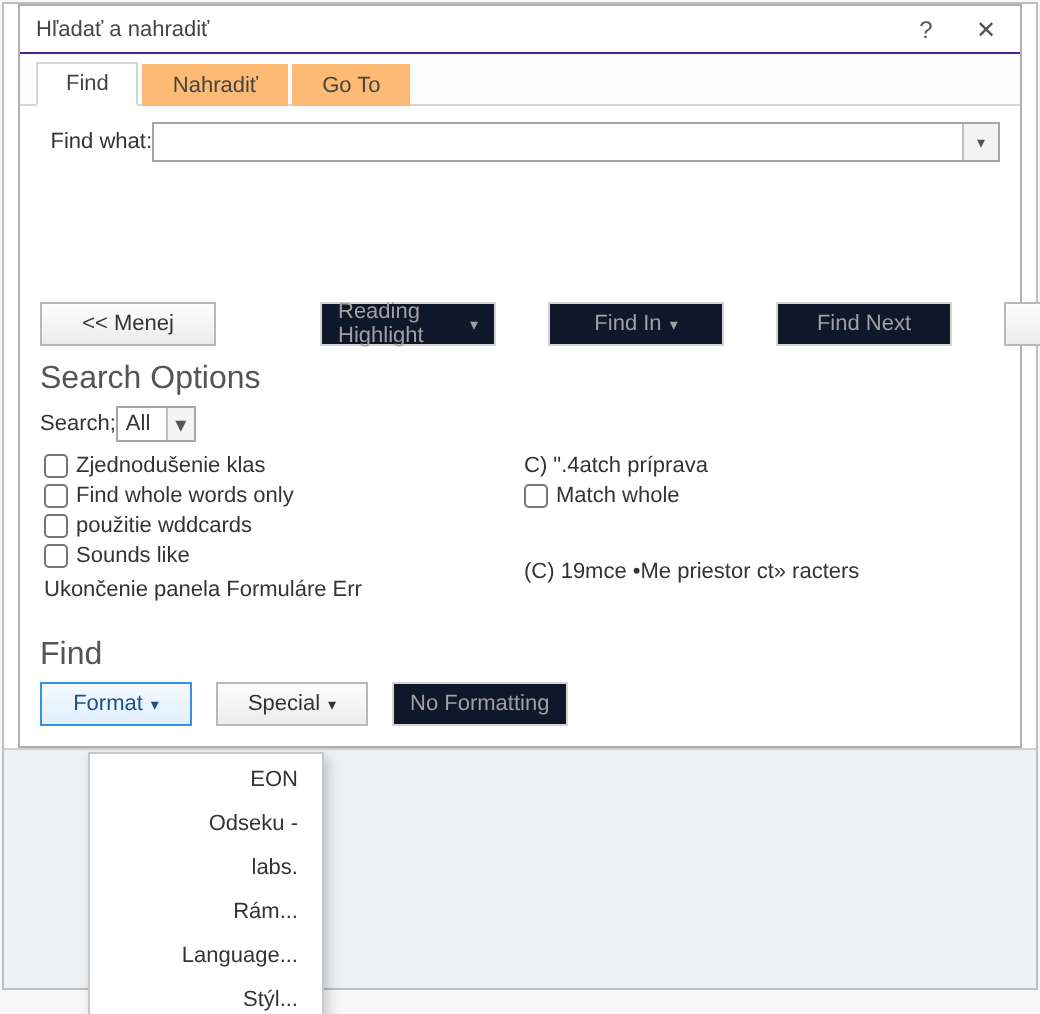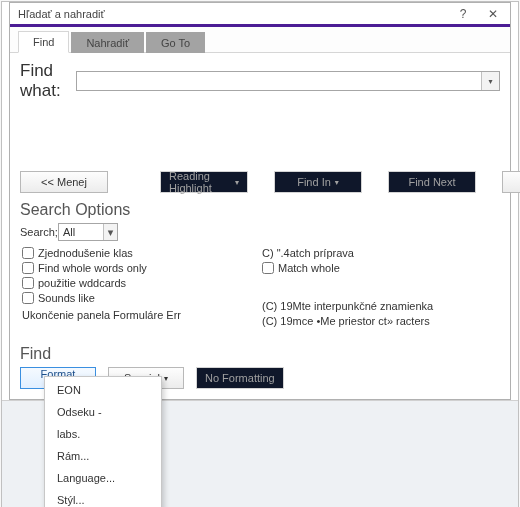--- a/index.html
+++ b/index.html
@@ -26,21 +26,21 @@
     background: #fff;
     width: 502px;
     margin: 0 auto;
   }
   
   .titlebar {
     display: flex;
     align-items: center;
     height: 24px;
     padding: 0 2px 0 8px;
-    border-bottom: 3px solid #4c1d95;
+    border-bottom: 1px solid #4c1d95;
     background: #fff;
   }
   .titlebar-title {
     flex: 1;
     font-size: 11px;
     color: #444;
   }
   .titlebar-btn {
     width: 30px;
     height: 22px;
@@ -63,41 +63,42 @@
   .tab {
     padding: 4px 14px 4px 14px;
     font-size: 11px;
     color: #444;
     border: 1px solid transparent;
     border-bottom: none;
     cursor: pointer;
     margin-right: 2px;
     position: relative;
     top: 1px;
-    background: #a3a3a3;
+    background: #fdba74;
   }
   .tab.active {
     background: #fff;
     border: 1px solid #d6d6d6;
     border-bottom: 1px solid #fff;
   }
   
   .body {
     padding: 8px 10px 10px 10px;
     background: #fff;
   }
   .findrow {
     display: flex;
     align-items: center;
     margin-bottom: 70px;
   }
   .findrow label {
     width: 56px;
-    font-size: 17px;
+    font-size: 11px;
     color: #333;
+    text-align: right;
   }
   .combo {
     flex: 1;
     display: flex;
     border: 1px solid #a6a6a6;
     height: 20px;
     background: #fff;
   }
   .combo input {
     flex: 1;
@@ -141,21 +142,20 @@
   .btn.disabled {
     color: #a0a0a0;
     border-color: #d4d4d4;
     background: #0f172a;
     cursor: default;
   }
   .btn.blue {
     border: 1px solid #3a8fe0;
     background: linear-gradient(#f5faff,#e1efff);
     color: #1b4e8a;
-    flex-direction: column;
   }
   .btn .caret {
     margin-left: 4px;
     font-size: 8px;
     color: inherit;
   }
   
   .section-label {
     font-size: 16px;
     color: #555;
@@ -176,21 +176,21 @@
   .searchline {
     display: flex;
     align-items: center;
     gap: 0;
     margin-bottom: 6px;
   }
   .mini-combo {
     display: flex;
     border: 1px solid #a6a6a6;
     height: 18px;
-    width: 60px;
+    width: 40px;
     background: #fff;
     align-items: center;
   }
   .mini-combo span {
     flex: 1;
     padding: 0 4px;
     font-size: 11px;
   }
   .mini-combo .combo-drop {
     width: 14px;
@@ -226,20 +226,21 @@
     border: 1px solid #c7c7c7;
     box-shadow: 2px 3px 6px rgba(0,0,0,0.2);
     z-index: 50;
     padding: 2px 0;
   }
   .dd-item {
     padding: 5px 12px;
     font-size: 11px;
     color: #333;
     cursor: pointer;
+    text-align: right;
   }
   
   .below {
     background: #eef1f4;
     height: 120px;
     border-top: 1px solid #d0d0d0;
   }
 </style>
 </head>
 <body>
@@ -321,21 +322,20 @@
           <div style="margin-top:2px">Ukončenie panela Formuláre Err</div>
         </div>
 
         <div class="col" style="padding-top:0px">
           <div>C) ".4atch príprava</div>
           <label class="chk">
             <input type="checkbox" style="">
             <span>Match whole</span>
           </label>
           <div style="height:20px"></div>
-          <div>(C) 19Mte interpunkčné znamienka</div>
           <div>(C) 19mce •Me priestor ct» racters</div>
         </div>
       </div>
 
       <div class="findsec">
         <div class="section-label">Find</div>
         <div class="findbtns">
           <div class="btn blue">
             <span>Format</span>
             <span class="caret">▾</span>

